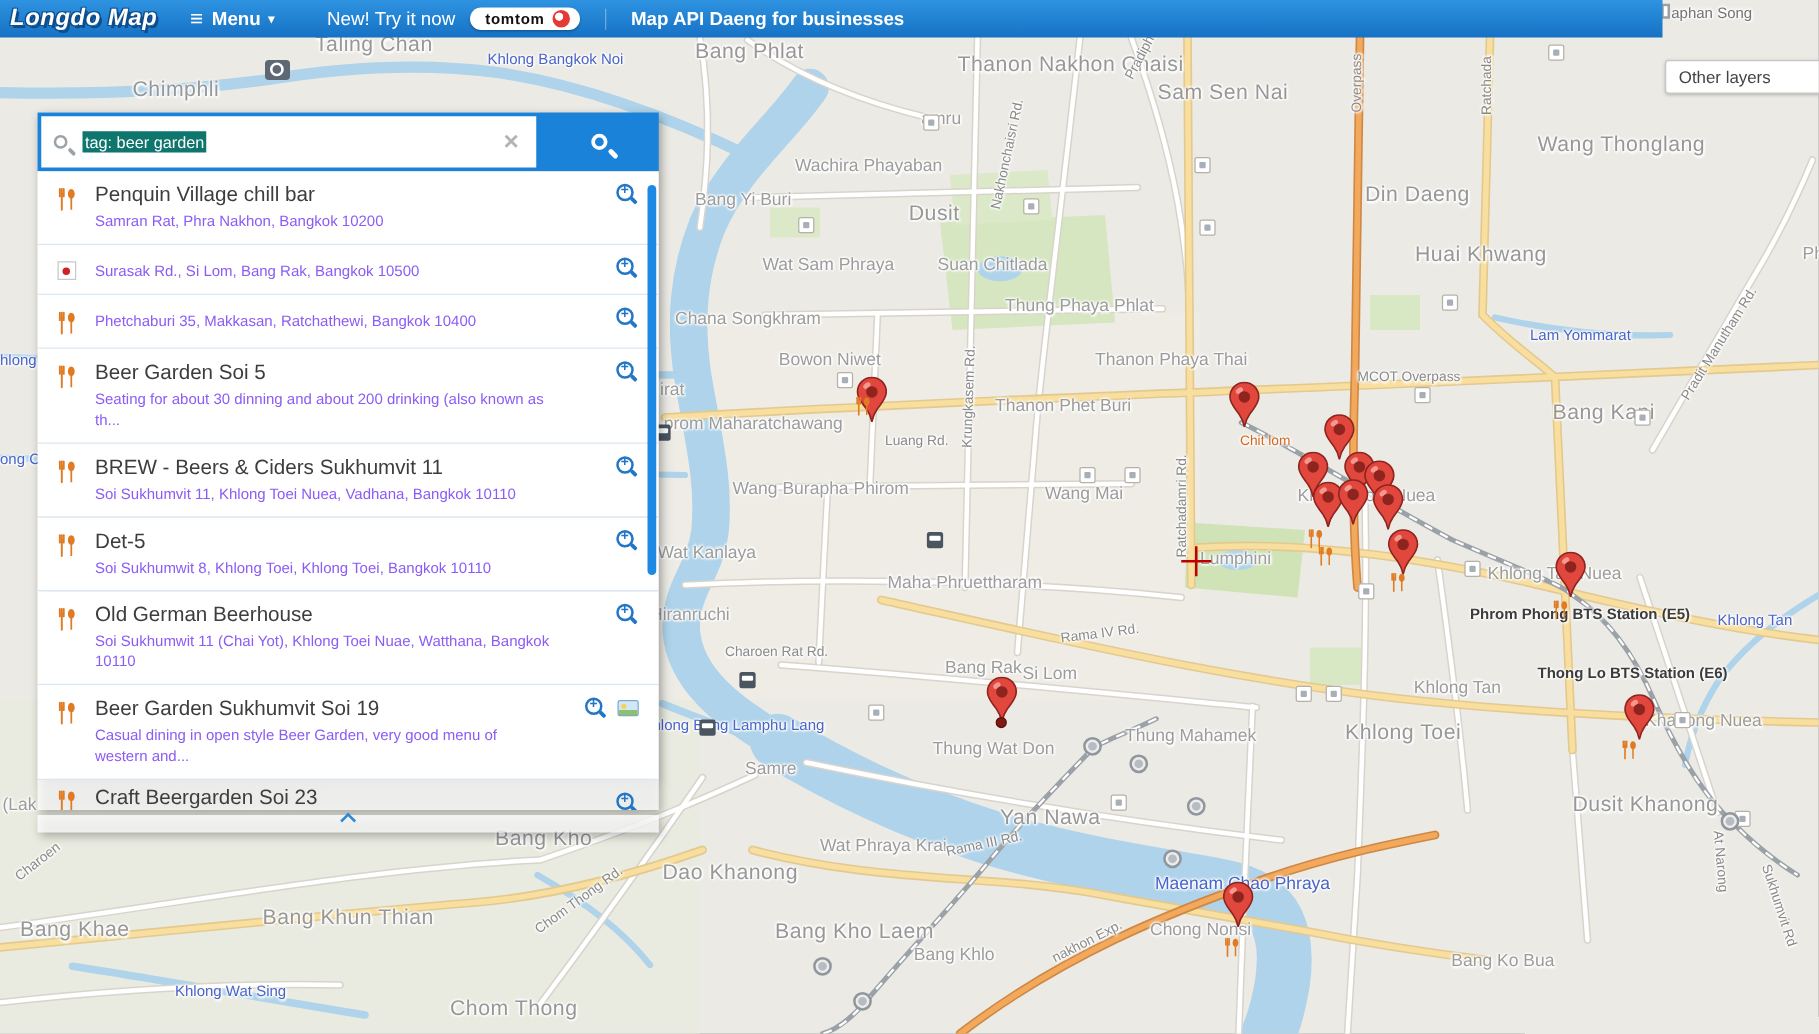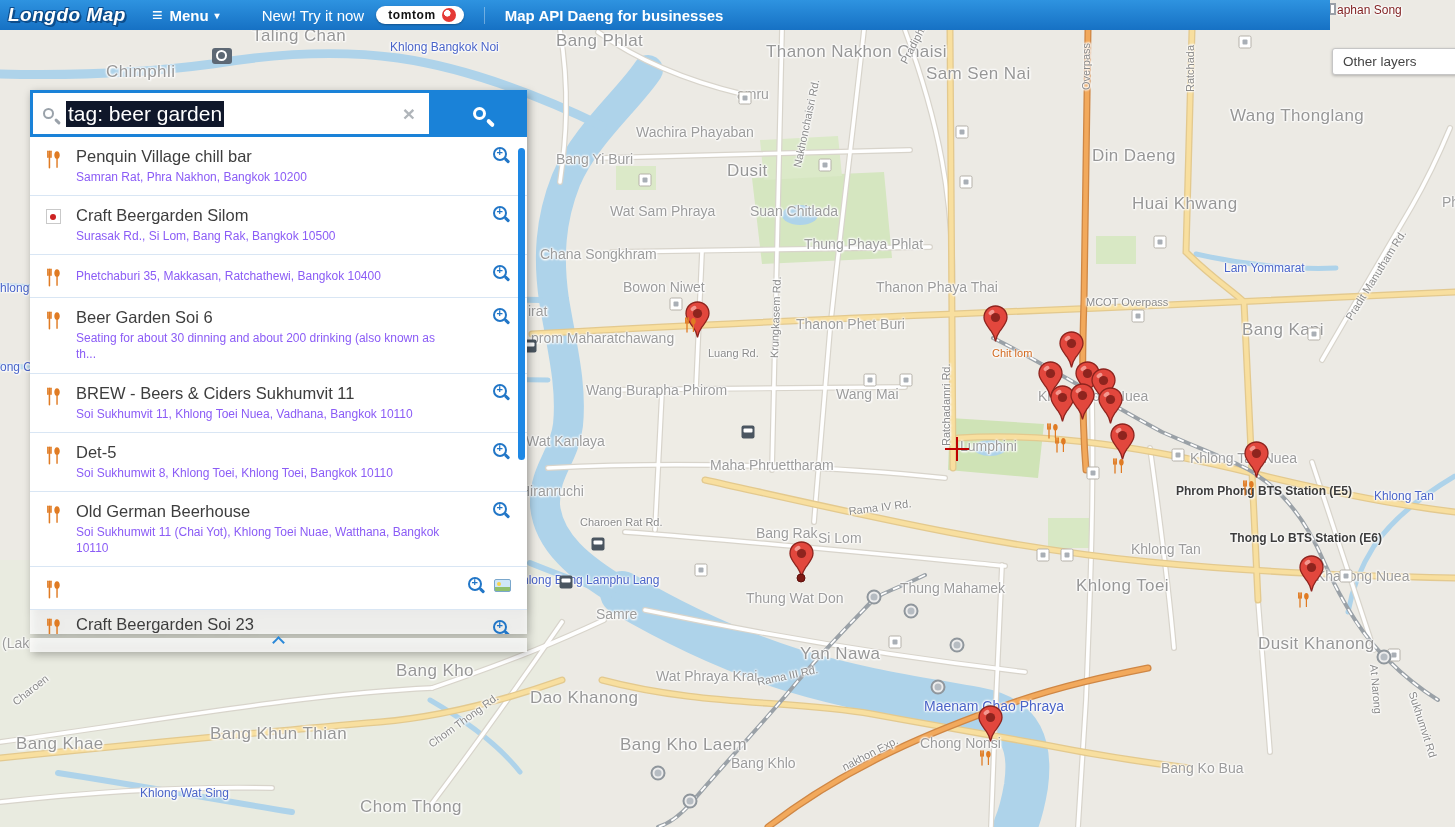--- a/index.html
+++ b/index.html
@@ -14,21 +14,21 @@
 
   .lbl{position:absolute;white-space:nowrap;color:#9b9b9b;
        text-shadow:1px 0 2px #fff,-1px 0 2px #fff,0 1px 2px #fff,0 -1px 2px #fff,1px 1px 2px #fff;}
   .lbl.district{font-size:17px;letter-spacing:.4px;color:#979797;}
   .lbl.sub{font-size:14px;color:#9c9c9c;}
   .lbl.road{font-size:11px;color:#8a8a8a;}
   .lbl.water{font-size:12px;color:#4a64c8;}
   .lbl.water-big{font-size:14px;color:#4a64c8;}
   .lbl.station{font-size:12px;color:#3c3c3c;font-weight:bold;text-shadow:0 0 3px #fff,0 0 3px #fff,1px 1px 2px #fff;}
   .lbl.poi-orange{font-size:11px;color:#d2691e;}
-  .lbl.poi-gray{font-size:12px;color:#7f1d1d;}
+  .lbl.poi-gray{font-size:12px;color:#737373;}
 
   .poi{position:absolute;transform:translate(-50%,-50%);}
   .poi.white{width:13px;height:13px;background:#fff;border:1px solid #b5b1a9;border-radius:2px;}
   .poi.white::after{content:"";position:absolute;left:3px;top:3px;right:3px;bottom:3px;background:#a9afb6;border-radius:1px;}
   .poi.bus{width:13px;height:13px;background:#4a5560;border-radius:2px;}
   .poi.bus::after{content:"";position:absolute;left:2px;right:2px;top:3px;height:4px;background:#fff;border-radius:1px;}
   .poi.station{width:15px;height:15px;background:#ececec;border:2px solid #8f969c;border-radius:50%;}
   .poi.station::after{content:"";position:absolute;left:2px;top:2px;right:2px;bottom:2px;background:#b6bcc2;border-radius:50%;}
   .poi.camera{width:20px;height:16px;background:#5d6874;border-radius:3px;}
   .poi.camera::after{content:"";position:absolute;width:7px;height:7px;border:2px solid #fff;border-radius:50%;left:4px;top:2px;}
@@ -62,21 +62,21 @@
   #other-layers{position:absolute;left:1332px;top:48px;width:132px;height:27px;z-index:25;background:#fff;
                 border:1px solid #c6c6c6;border-radius:3px;font-size:13.5px;color:#444;line-height:25px;
                 padding-left:10px;box-shadow:0 1px 3px rgba(0,0,0,.25);cursor:pointer;}
 
   
   #search-panel{position:absolute;left:30px;top:90px;width:497px;z-index:20;filter:drop-shadow(2px 3px 4px rgba(0,0,0,.35));}
   #search-bar{display:flex;height:47px;}
   #input-wrap{flex:1;background:#fff;border:3px solid #1a82d8;display:flex;align-items:center;padding:0 10px;cursor:text;}
   .mag1{display:inline-block;width:11px;height:11px;border:2px solid #9aa2aa;border-radius:50%;position:relative;flex:none;margin-right:12px;}
   .mag1::after{content:"";position:absolute;width:7px;height:3px;background:#9aa2aa;border-radius:2px;transform:rotate(45deg);left:9px;top:10px;}
-  #query-text{font-size:21px;color:#fff;background:#0f172a;padding:1px 2px;white-space:nowrap;}
+  #query-text{font-size:13px;color:#fff;background:#0f766e;padding:1px 2px;white-space:nowrap;}
   #clear-btn{margin-left:auto;font-size:21px;font-weight:bold;color:#b0b5ba;cursor:pointer;line-height:1;padding:0 4px;}
   #go-btn{width:95px;border:none;background:#1a82d8;cursor:pointer;display:flex;align-items:center;justify-content:center;}
   .mag2{display:inline-block;width:13px;height:13px;border:3px solid #fff;border-radius:50%;position:relative;}
   .mag2::after{content:"";position:absolute;width:9px;height:4px;background:#fff;border-radius:2px;transform:rotate(45deg);left:10px;top:11px;}
 
   #results-list{position:relative;}
   .result-row{position:relative;display:flex;background:#fff;border-bottom:1px solid #d9e6f4;padding:10px 30px 10px 0;cursor:pointer;}
   .result-row.partial{height:24px;padding-top:5px;padding-bottom:0;overflow:hidden;background:rgba(255,255,255,.78);border-bottom:none;}
   .type-ico{width:46px;flex:none;display:flex;justify-content:center;align-items:flex-start;padding-top:3px;}
   .type-ico svg{width:18px;height:19px;}
@@ -570,21 +570,20 @@
             </div>
 
     </div>
   </div>
         <div class="result-row">
     <div class="type-ico dot">
 
       <span class="reddot"></span>
     </div>
     <div class="result-text">
-      <div class="r-title">Craft Beergarden Silom</div>
       <div class="r-sub">Surasak Rd., Si Lom, Bang Rak, Bangkok 10500</div>
     </div>
     <div class="actions">
       <div class="zoom-ico">
               <span class="plus">+</span>
             </div>
 
     </div>
   </div>
         <div class="result-row">
@@ -617,21 +616,21 @@
           <path d="M3.2 1 V6"></path>
                 <path d="M4.5 1 V6"></path>
                 <path d="M5.8 1 V6"></path>
                 <path d="M4.5 4 V15"></path>
         </g>
         <path d="M10.8 1 C9.4 1 8.6 2.6 8.6 4.4 C8.6 6 9.5 7.2 10.3 7.4 L10.3 15 L11.5 15 L11.5 7.4 C12.3 7.2 13.2 6 13.2 4.4 C13.2 2.6 12.4 1 10.8 1 Z" fill="#e07b23"></path>
       </svg>
 
     </div>
     <div class="result-text">
-      <div class="r-title">Beer Garden Soi 6</div>
+      <div class="r-title">Beer Garden Soi 5</div>
       <div class="r-sub">Seating for about 30 dinning and about 200 drinking (also known as th...</div>
     </div>
     <div class="actions">
       <div class="zoom-ico">
               <span class="plus">+</span>
             </div>
 
     </div>
   </div>
         <div class="result-row">
@@ -712,20 +711,24 @@
         <g fill="none" stroke="#e07b23" stroke-width="1.3" stroke-linecap="round">
           <path d="M3.2 1 V6"></path>
                 <path d="M4.5 1 V6"></path>
                 <path d="M5.8 1 V6"></path>
                 <path d="M4.5 4 V15"></path>
         </g>
         <path d="M10.8 1 C9.4 1 8.6 2.6 8.6 4.4 C8.6 6 9.5 7.2 10.3 7.4 L10.3 15 L11.5 15 L11.5 7.4 C12.3 7.2 13.2 6 13.2 4.4 C13.2 2.6 12.4 1 10.8 1 Z" fill="#e07b23"></path>
       </svg>
 
     </div>
+    <div class="result-text">
+      <div class="r-title">Beer Garden Sukhumvit Soi 19</div>
+      <div class="r-sub">Casual dining in open style Beer Garden, very good menu of western and...</div>
+    </div>
     <div class="actions">
       <div class="zoom-ico">
               <span class="plus">+</span>
             </div>
       <div class="photo-ico"></div>
     </div>
   </div>
         <div class="result-row partial">
     <div class="type-ico">
       <svg viewBox="0 0 15 16">

